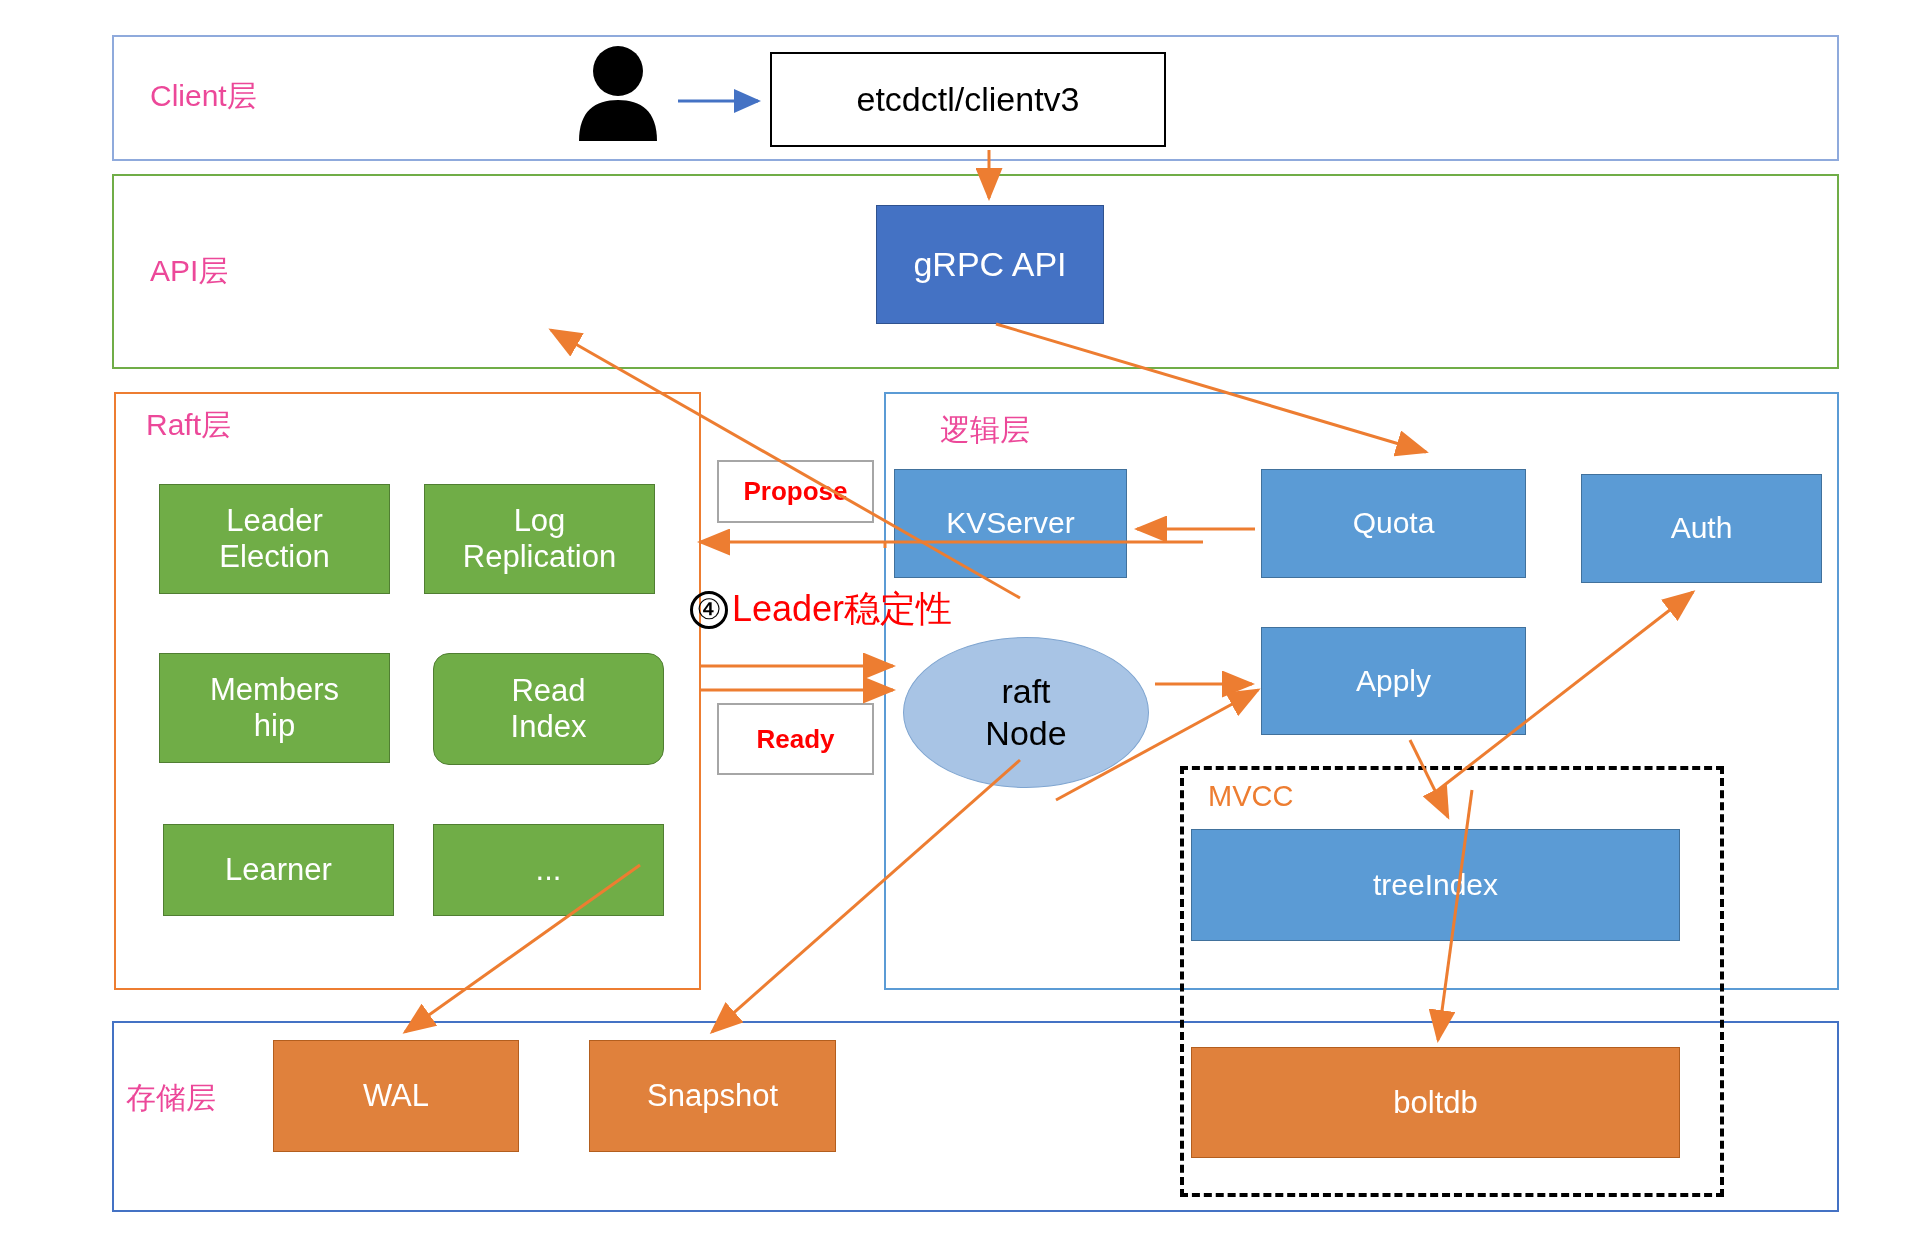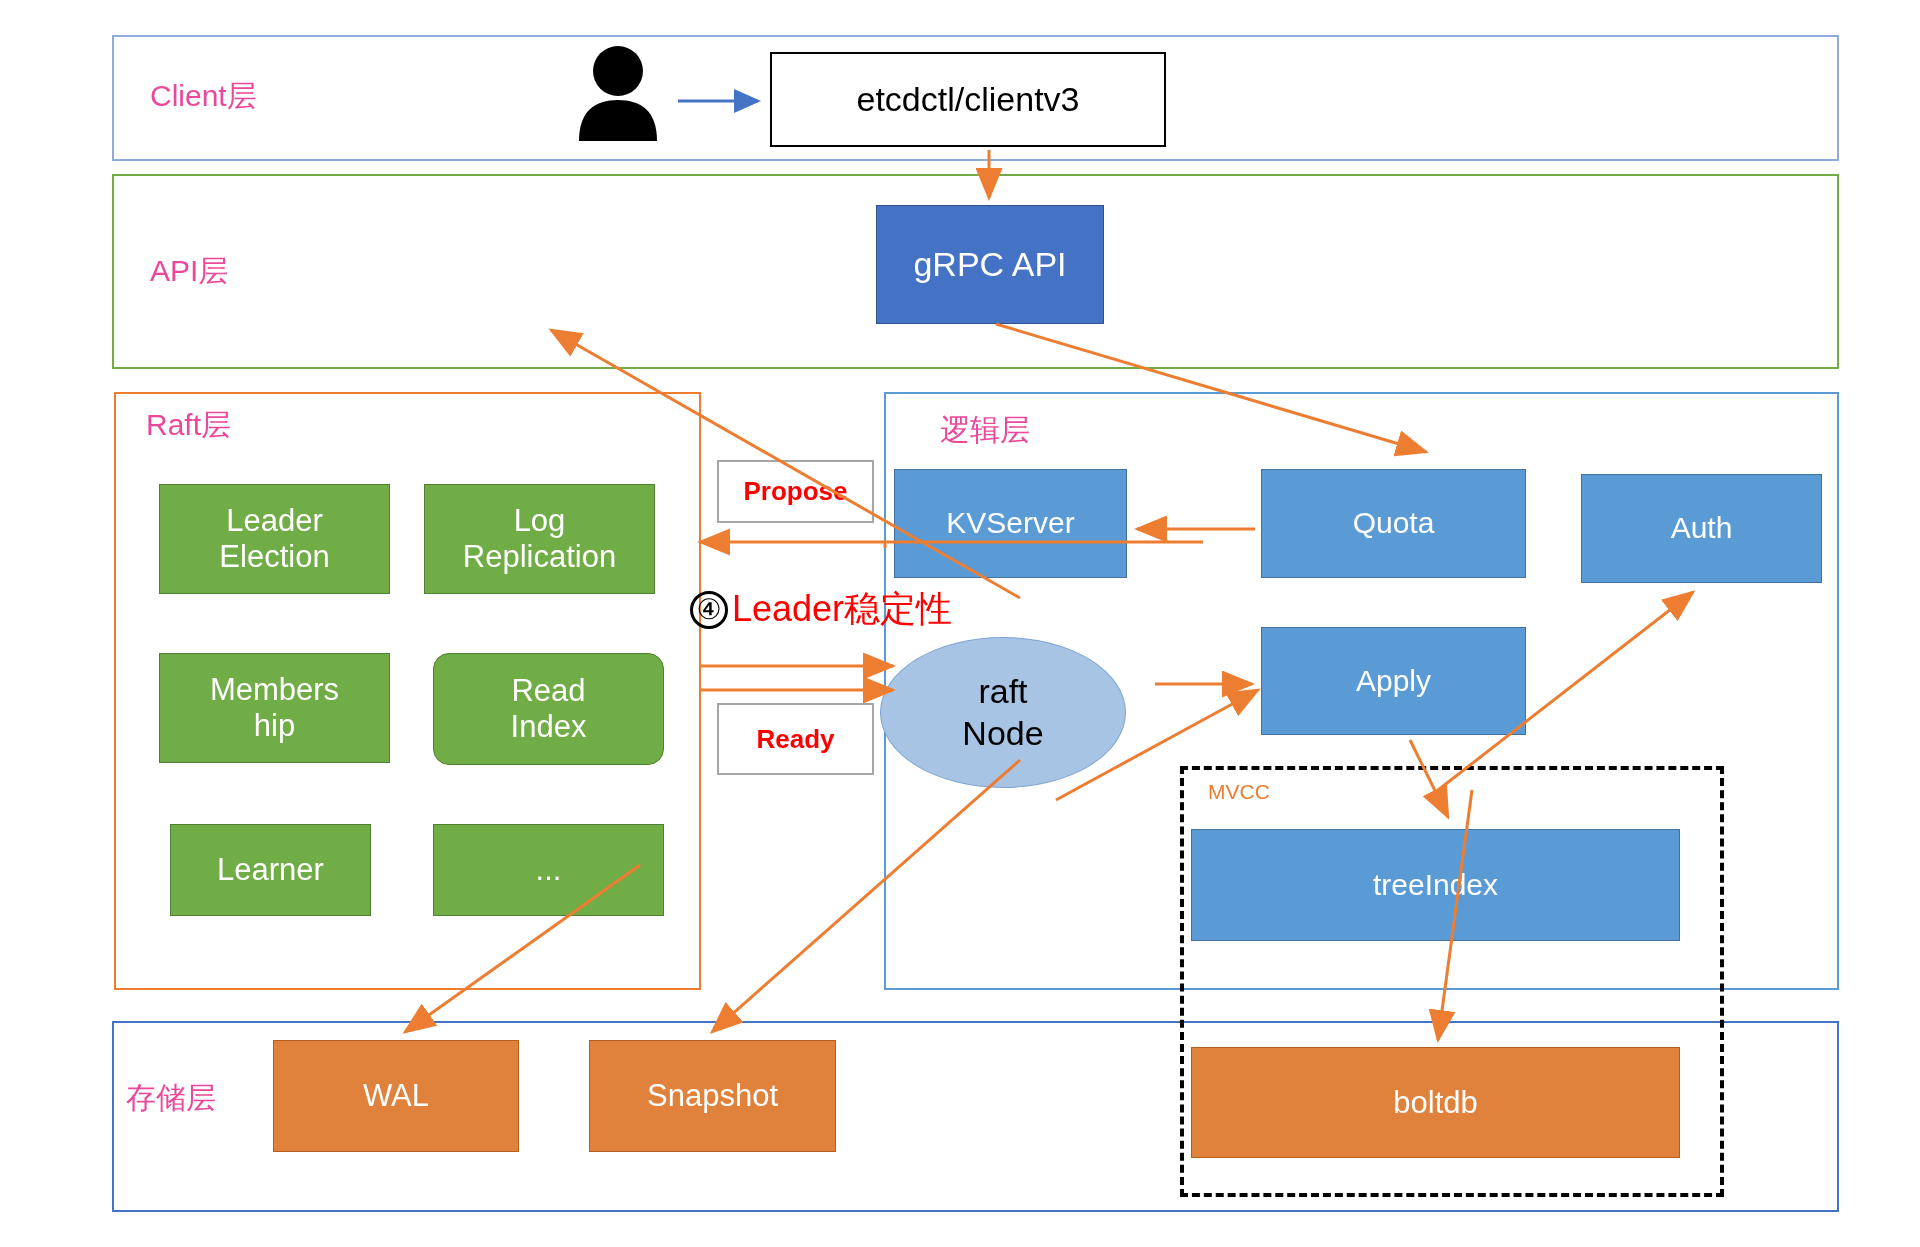--- a/index.html
+++ b/index.html
@@ -77,21 +77,21 @@
     font-weight: bold;
     font-size: 26px;
   }
 
   .mvcc-box {
     border: 4px dashed #000000;
     background: transparent;
   }
   .mvcc-label {
     color: #ED7D31;
-    font-size: 21px;
+    font-size: 29px;
     white-space: nowrap;
   }
 
   .note-red {
     color: #FF0000;
     font-size: 36px;
     white-space: nowrap;
     display: flex;
     align-items: center;
   }
@@ -155,42 +155,42 @@
 
   <div class="abs node node-green" style="left:424px; top:484px; width:231px; height:110px;">Log
 Replication</div>
 
   <div class="abs node node-green" style="left:159px; top:653px; width:231px; height:110px;">Members
 hip</div>
 
   <div class="abs node node-green" style="left:433px; top:653px; width:231px; height:112px;border-radius:16px;">Read
 Index</div>
 
-  <div class="abs node node-green" style="left:170px; top:824px; width:201px; height:92px;">Learner</div>
+  <div class="abs node node-green" style="left:163px; top:824px; width:231px; height:92px;">Learner</div>
 
   <div class="abs node node-green" style="left:433px; top:824px; width:231px; height:92px;">...</div>
 
   <div class="abs tagbox" style="left:717px; top:703px; width:157px; height:72px;">Ready</div>
 
   <div class="abs tagbox" style="left:717px; top:460px; width:157px; height:63px;">Propose</div>
 
   <div class="abs note-red" style="left:690px; top:585px;">
     <span class="circled-num">④</span>
     <span>Leader稳定性</span>
   </div>
 
   <div class="abs node node-midblue" style="left:894px; top:469px; width:233px; height:109px;">KVServer</div>
 
   <div class="abs node node-midblue" style="left:1261px; top:469px; width:265px; height:109px;">Quota</div>
 
   <div class="abs node node-midblue" style="left:1581px; top:474px; width:241px; height:109px;">Auth</div>
 
   <div class="abs node node-midblue" style="left:1261px; top:627px; width:265px; height:108px;">Apply</div>
 
-  <div class="abs node node-ellipse" style="left:880px; top:637px; width:246px; height:151px;">raft
+  <div class="abs node node-ellipse" style="left:903px; top:637px; width:246px; height:151px;">raft
 Node</div>
 
   <div class="abs mvcc-box" style="left:1180px; top:766px; width:544px; height:431px;"></div>
 
   <div class="abs mvcc-label" style="left:1208px; top:780px;">MVCC</div>
 
   <div class="abs node node-midblue" style="left:1191px; top:829px; width:489px; height:112px;">treeIndex</div>
 
   <div class="abs node node-orange" style="left:1191px; top:1047px; width:489px; height:111px;">boltdb</div>
 

